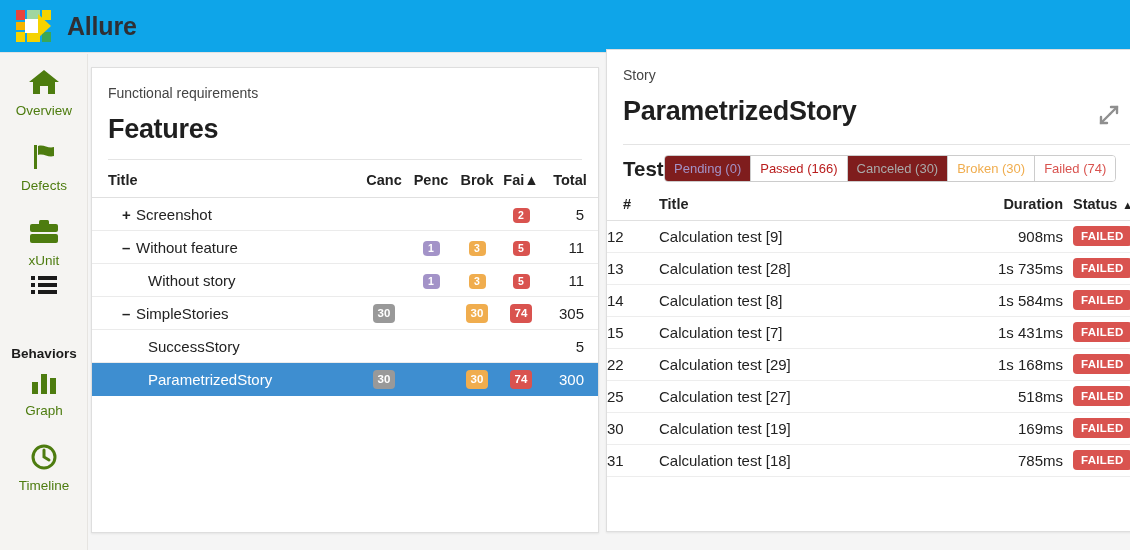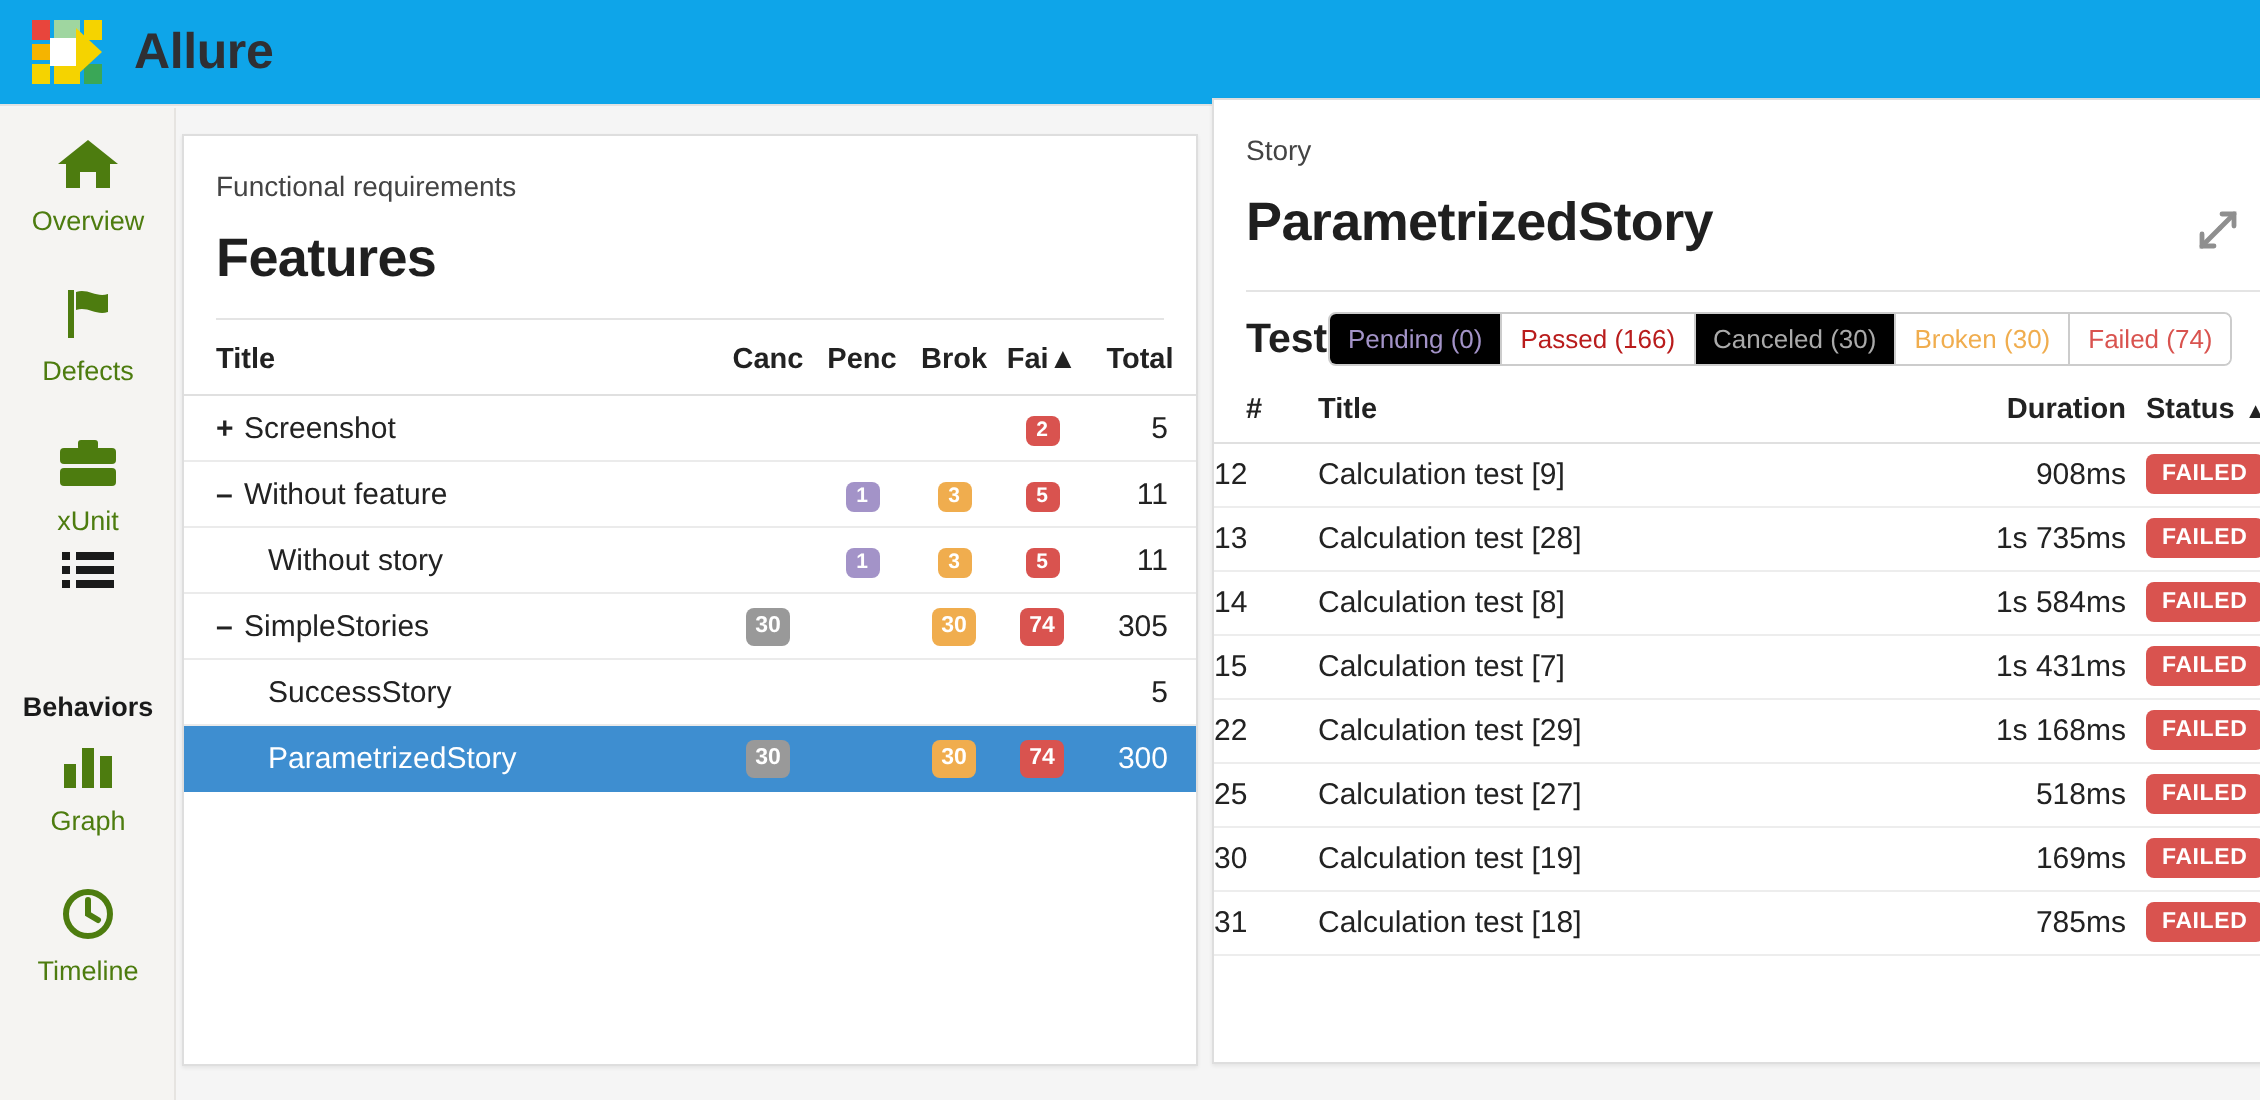--- a/index.html
+++ b/index.html
@@ -101,21 +101,21 @@
     font-size: 14.5px; font-weight: bold; color: #222;
     padding: 12px 0 9px 0; text-align: center; vertical-align: bottom;
     border-bottom: 1px solid #e0e0e0;
     overflow: hidden; white-space: nowrap;
   }
   #features-table th.col-title { text-align: left; padding-left: 16px; }
   #features-table td {
     font-size: 15px; color: #222; height: 33px;
     border-bottom: 1px solid #ebebeb; text-align: center; vertical-align: middle;
   }
-  #features-table td.col-title { text-align: left; padding-left: 16px; white-space: nowrap; }
+  #features-table td.col-title { text-align: left; padding-left: 30px; white-space: nowrap; }
   #features-table tr.selected td { background: #3e8ed0; color: #ffffff; border-bottom-color: #3e8ed0; }
   .toggler { display: inline-block; width: 14px; font-weight: bold; color: #222; }
   .indent { display: inline-block; width: 26px; }
   .total-cell { font-size: 15px; padding-right: 14px; text-align: right !important; }
 
   .badge {
     display: inline-block; min-width: 21px; padding: 3px 5px;
     border-radius: 4px; font-size: 11.5px; font-weight: bold;
     color: #ffffff; line-height: 1.1; text-align: center;
   }
@@ -136,21 +136,21 @@
   }
   #filter-group {
     position: absolute; left: 57px; top: -2px;
     display: flex; border: 1px solid #ccc; border-radius: 4px; overflow: hidden;
   }
   .filter-btn {
     font-size: 13px; padding: 5px 9px; background: #ffffff;
     border-right: 1px solid #ccc; cursor: pointer; white-space: nowrap;
   }
   .filter-btn:last-child { border-right: none; }
-  .filter-btn.off { background: #000000; }
+  .filter-btn.off { background: #7f1d1d; }
   .f-pending  { color: #a393c8; }
   .f-passed   { color: #b91c1c; }
   .f-canceled { color: #aaaaaa; }
   .f-broken   { color: #f0ad4e; }
   .f-failed   { color: #d9534f; }
 
   
   #cases-wrap { margin-top: 6px; }
   #cases-table { width: 100%; border-collapse: collapse; table-layout: fixed; }
   #cases-table th {

